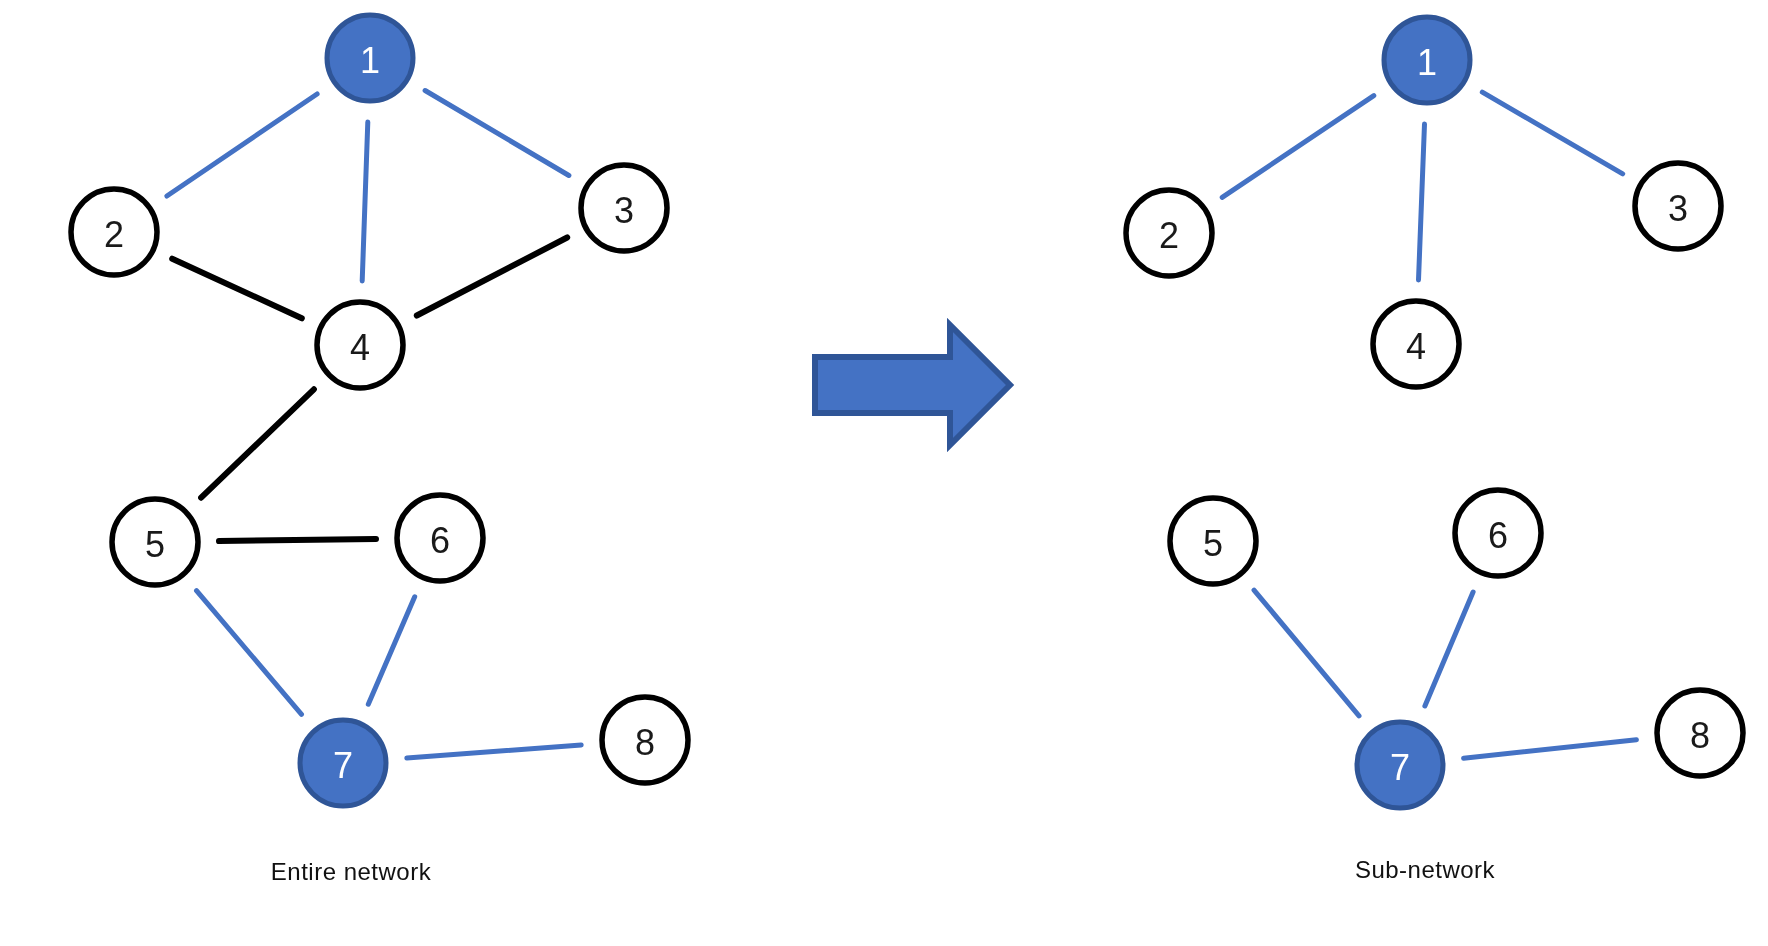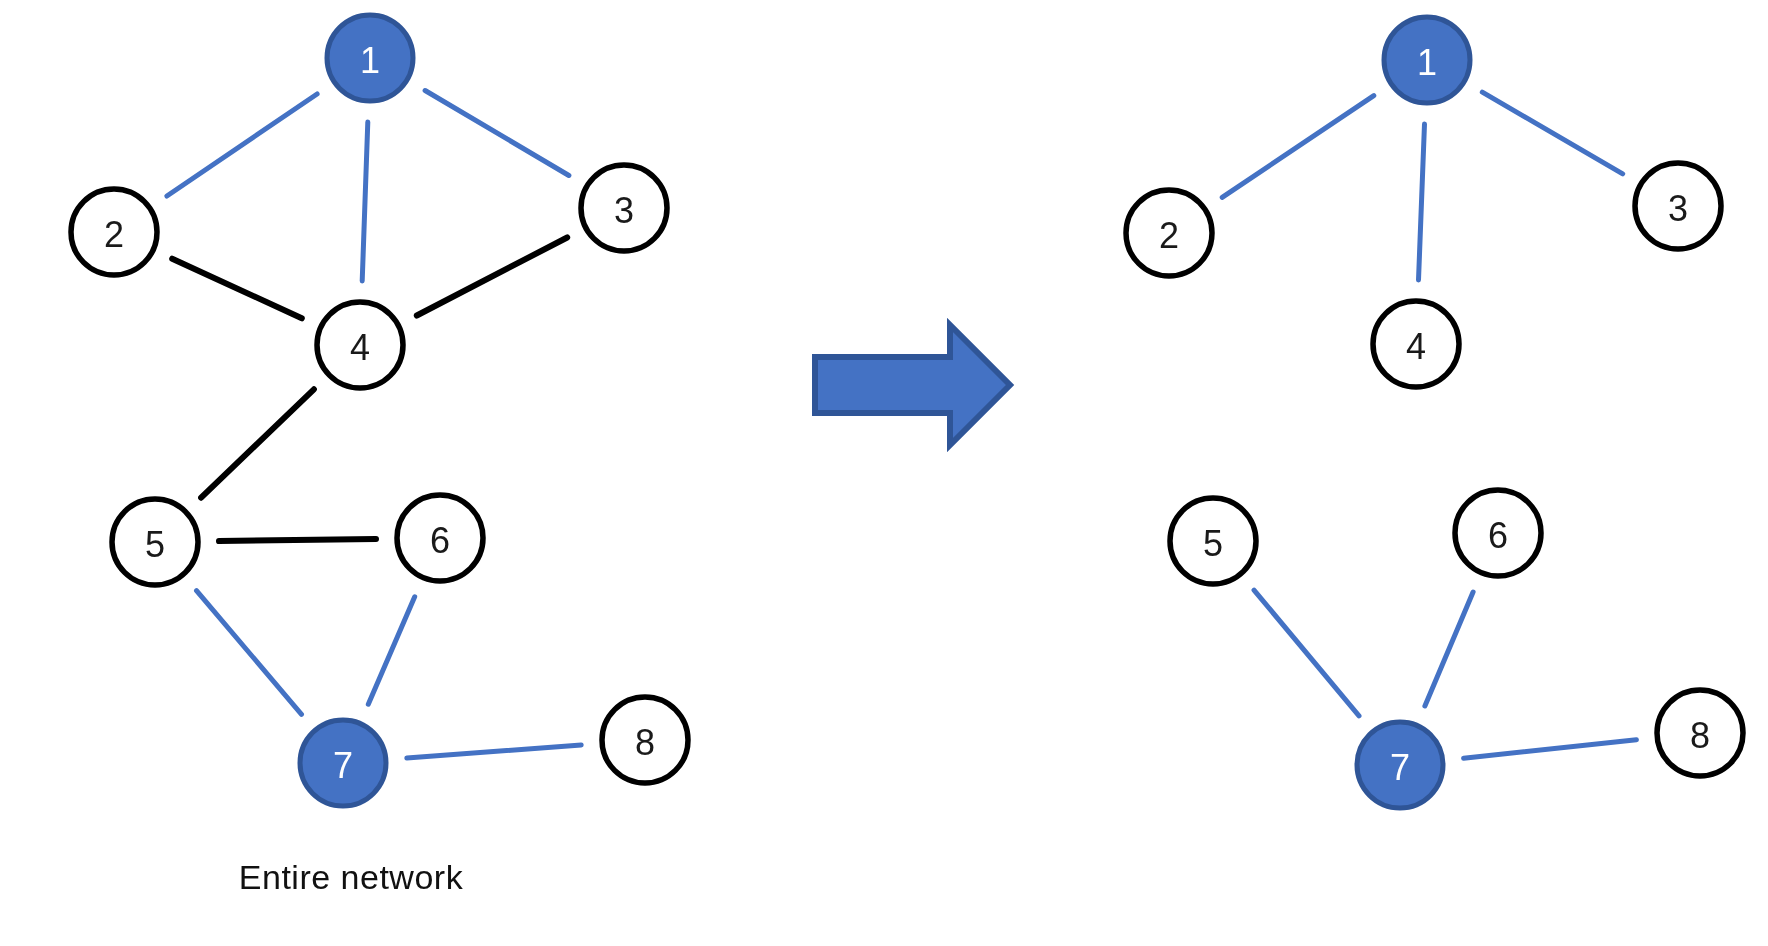--- a/index.html
+++ b/index.html
@@ -16,21 +16,21 @@
     font-family: "Liberation Sans", "DejaVu Sans", sans-serif;
   }
   #diagram {
     position: absolute;
     left: 0;
     top: 0;
   }
   .caption {
     position: absolute;
     transform: translateX(-50%);
-    font-size: 34px;
+    font-size: 24px;
     color: #111111;
     white-space: nowrap;
     letter-spacing: 0.5px;
   }
   #cap-left  { left: 351px;  top: 858px; }
   #cap-right { left: 1425px; top: 856px; }
   .node-digit {
     font-family: "Liberation Sans", "DejaVu Sans", sans-serif;
     font-size: 36px;
   }
@@ -120,13 +120,14 @@
           <text x="1400" y="765" text-anchor="middle" dominant-baseline="central" dy="2" class="node-digit" fill="#ffffff">7</text>
         </g>
         <g>
           <circle cx="1700" cy="733" r="43" fill="#ffffff" stroke="#000000" stroke-width="5.5"></circle>
           <text x="1700" y="733" text-anchor="middle" dominant-baseline="central" dy="2" class="node-digit" fill="#1a1a1a">8</text>
         </g>
       </g>
       <polygon points="815,357 950,357 950,325 1010,385 950,445 950,413 815,413" fill="#4472C4" stroke="#2F5597" stroke-width="6" stroke-linejoin="miter"></polygon>
     </svg>
   <div class="caption" id="cap-left">Entire network</div>
+  <div class="caption" id="cap-right">Sub-network</div>
 </div>
 
 </body></html>

